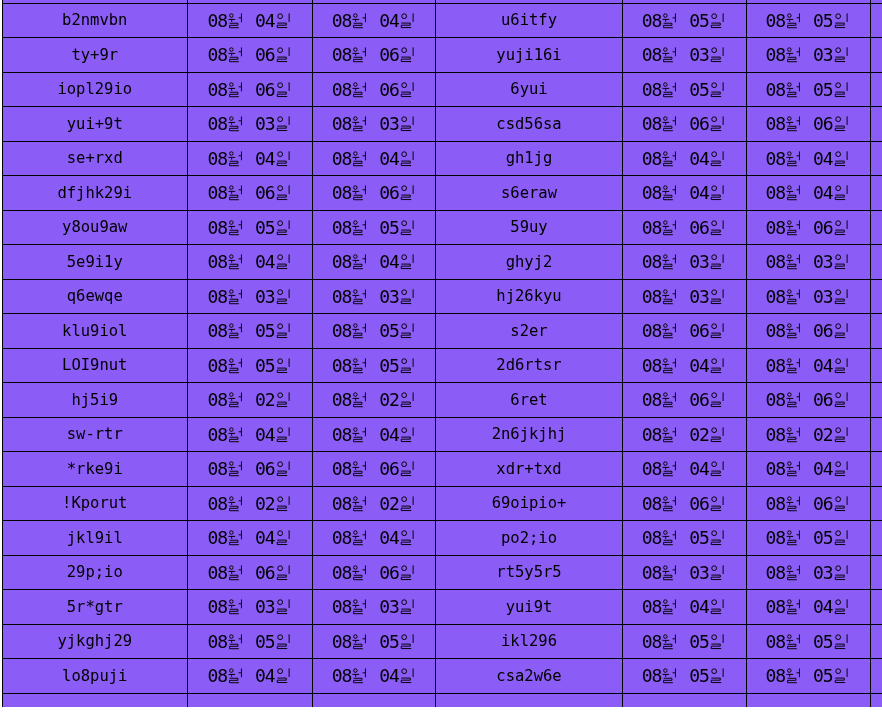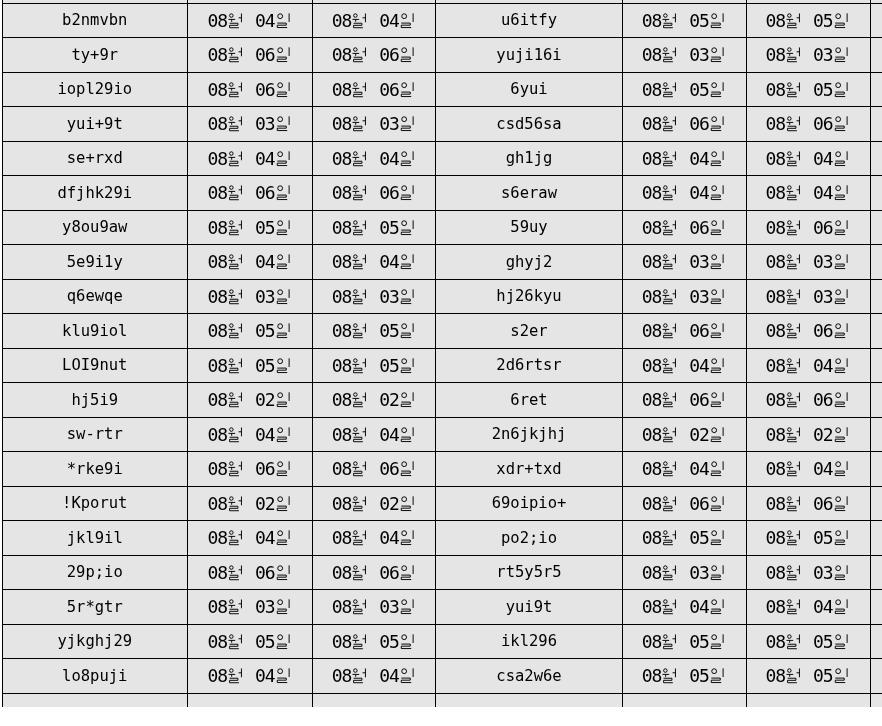--- a/index.html
+++ b/index.html
@@ -11,21 +11,21 @@
     background: #ffffff;
   }
   .table-wrap {
     position: absolute;
     left: 2px;
     top: 0;
   }
   table.data-table {
     border-collapse: collapse;
     table-layout: fixed;
-    background: #e5e5e5;
+    background: #8b5cf6;
   }
   td {
     border: 1px solid #000000;
     text-align: center;
     vertical-align: middle;
     padding: 0;
     color: #000000;
     overflow: hidden;
     white-space: nowrap;
   }

